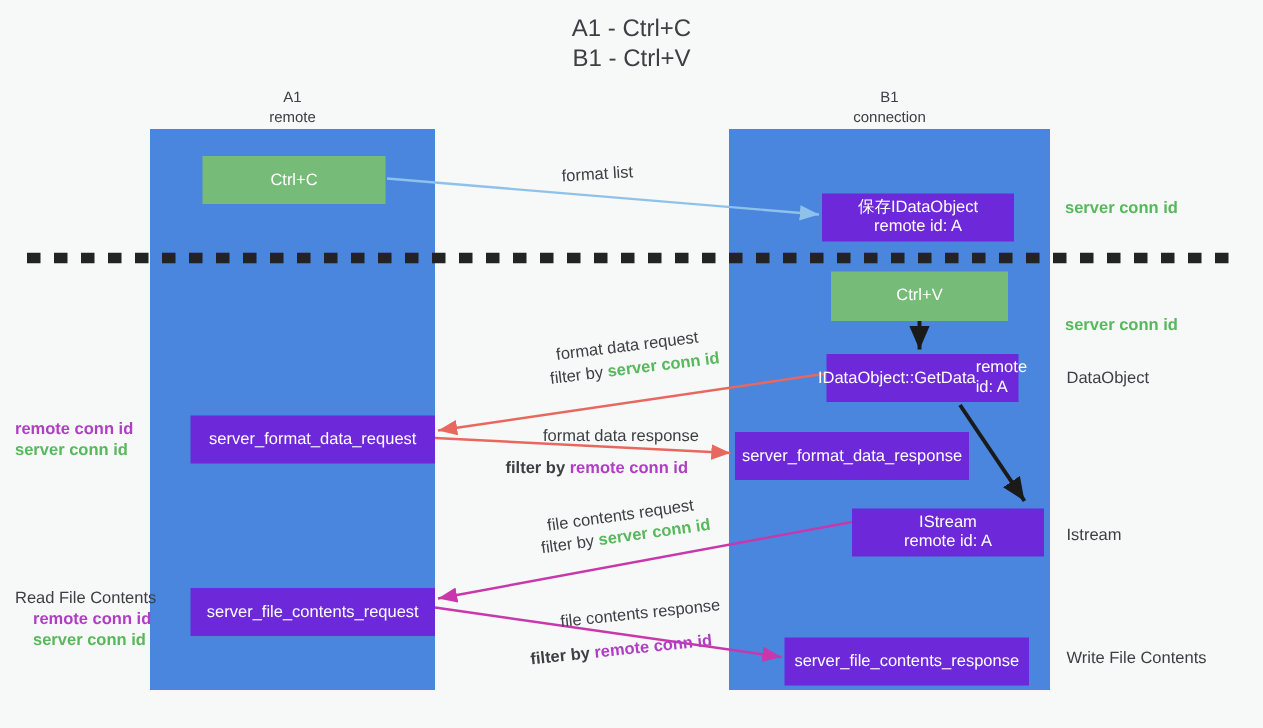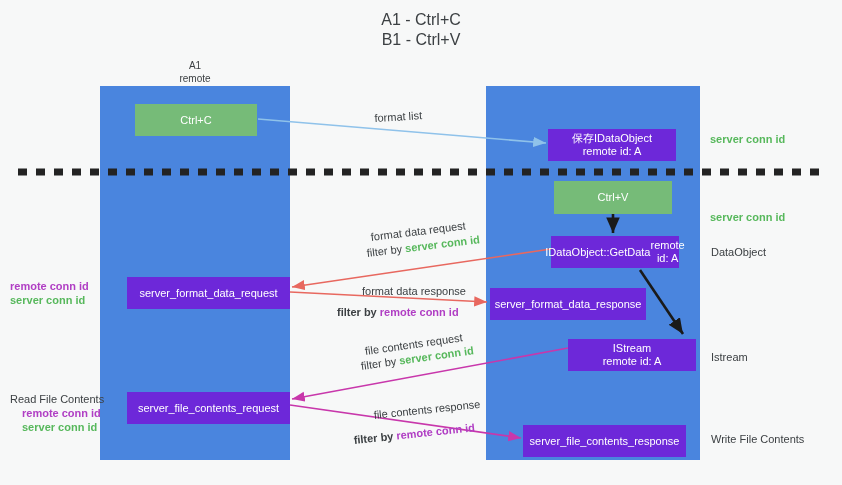--- a/index.html
+++ b/index.html
@@ -24,21 +24,21 @@
     font-size:10px;line-height:13px;
   }
 
   
   .lane{position:absolute;background:#4a85de;}
 
   
   .box{
     position:absolute;box-sizing:border-box;
     display:flex;align-items:center;justify-content:center;
-    text-align:center;color:#ffffff;font-size:11px;line-height:13px;
+    color:#ffffff;font-size:11px;line-height:13px;
     padding:16px 4px;
   }
   .box.orange{background:#6d28d9;}
   .box.green{background:#76bb78;}
 
   
   .anno{
     position:absolute;color:#3c4043;font-size:11px;line-height:14px;
     white-space:nowrap;
   }
@@ -55,20 +55,24 @@
 <div id="canvas">
 
   <div class="title">
     <div>A1 - Ctrl+C</div>
     <div>B1 - Ctrl+V</div>
   </div>
 
   <div class="lane-header" style="left:100px;top:59px;width:190px;">
     <div>A1</div>
     <div>remote</div>
+  </div>
+  <div class="lane-header" style="left:486px;top:59px;width:214px;">
+    <div>B1</div>
+    <div>connection</div>
   </div>
 
   <div class="lane" style="left:100px;top:86px;width:190px;height:374px;"></div>
   <div class="lane" style="left:486px;top:86px;width:214px;height:374px;"></div>
 
   <svg class="overlay" viewBox="0 0 842 485">
     <defs>
       <marker id="ah-blue" markerWidth="9" markerHeight="9" refX="8" refY="3.2" orient="auto" markerUnits="strokeWidth">
         <path d="M0,0 L8,3.2 L0,6.4 z" fill="#8fc2ea"></path>
       </marker>

